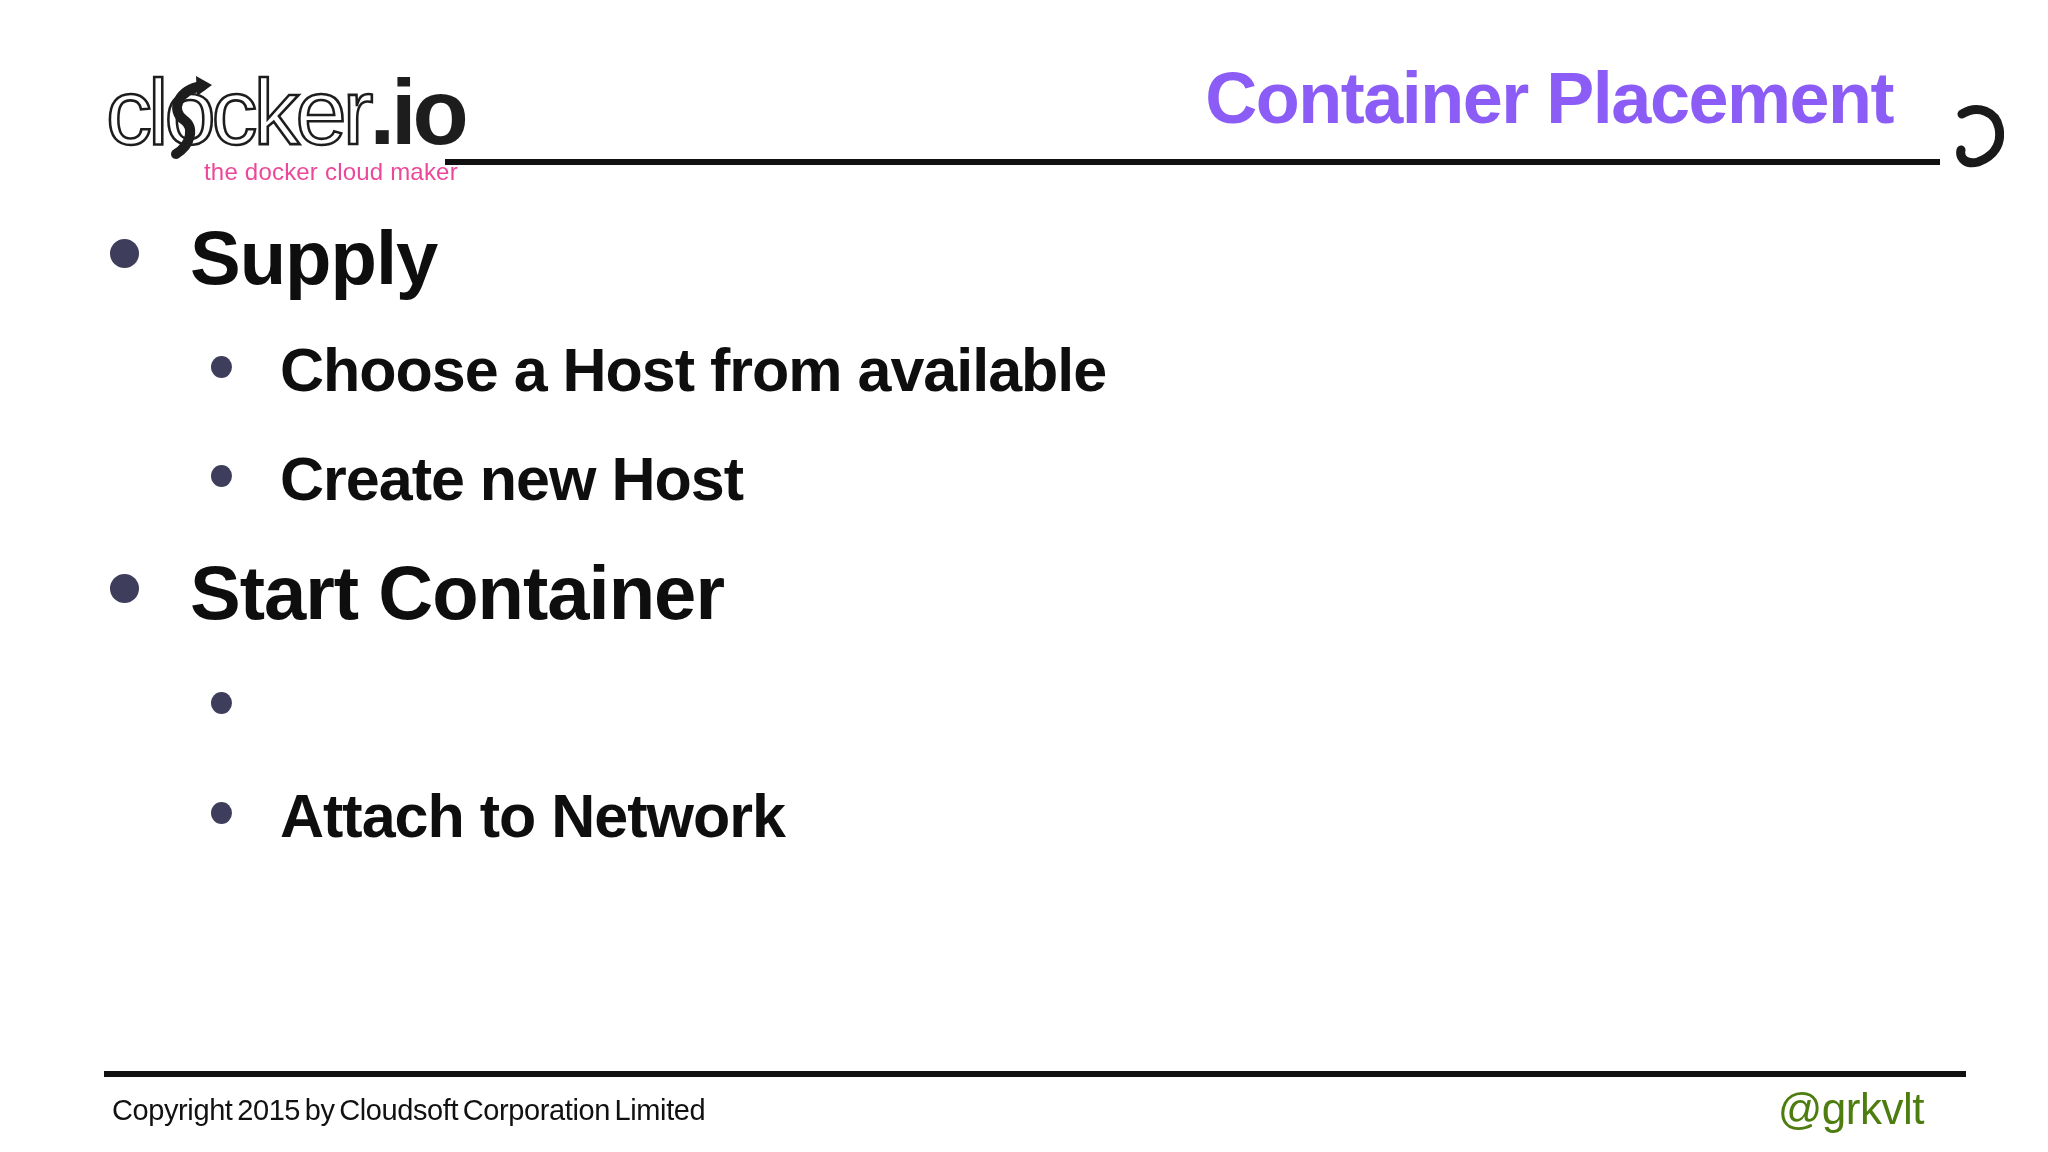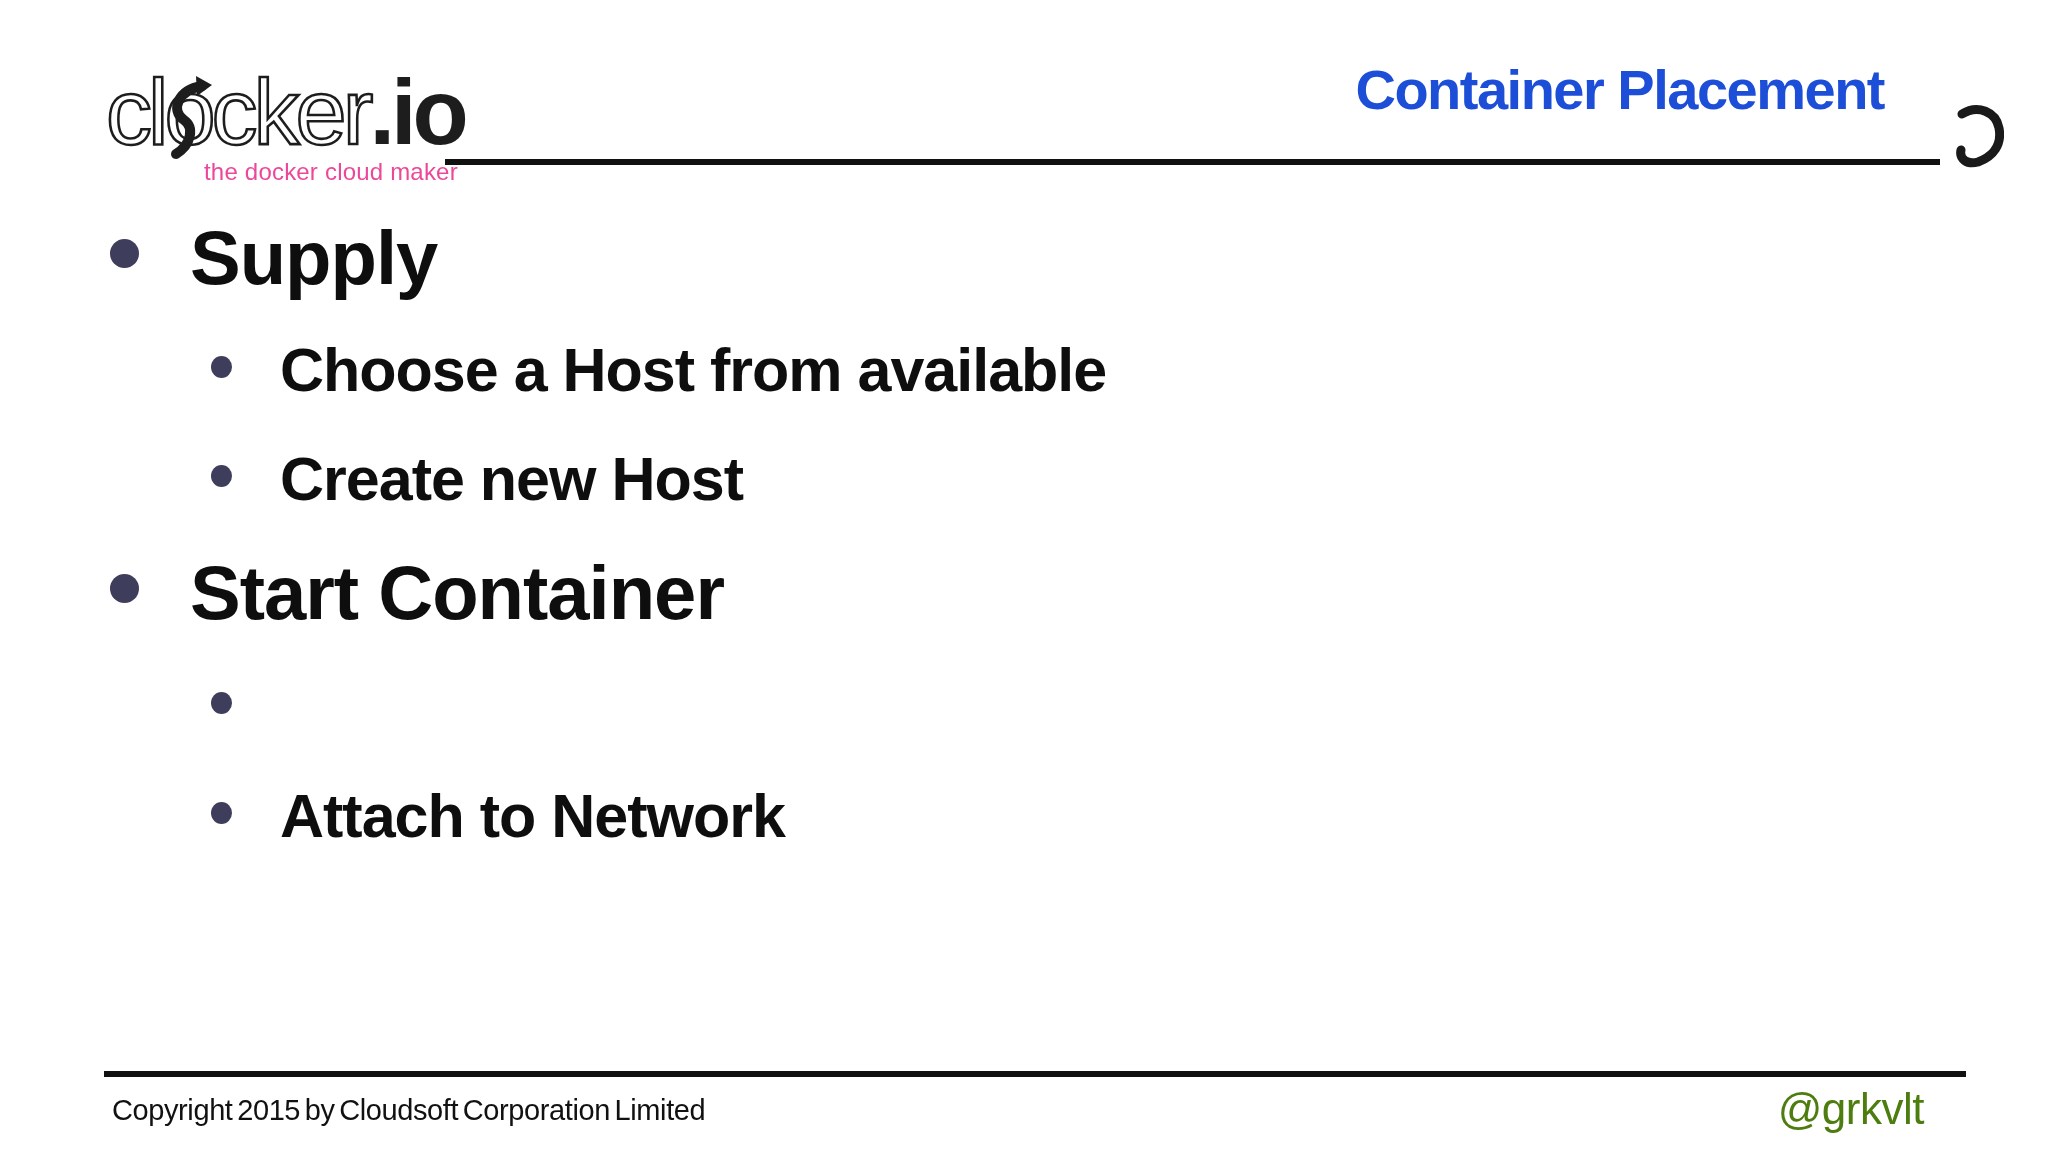--- a/index.html
+++ b/index.html
@@ -28,27 +28,27 @@
     font-size: 24px;
     letter-spacing: 0.2px;
     color: #ec4899;
     white-space: nowrap;
   }
 
   
   .slide-title {
     position: absolute;
     top: 62px;
-    right: 120px;
-    font-size: 56px;
+    right: 111px;
+    font-size: 72px;
     line-height: 1.0;
     font-weight: bold;
     letter-spacing: -1.5px;
     white-space: nowrap;
-    color: #1d4ed8;
+    color: #8b5cf6;
   }
   .header-rule {
     position: absolute;
     left: 445px;
     top: 159px;
     width: 1495px;
     height: 6px;
     background: #111111;
   }
   .title-curl {

